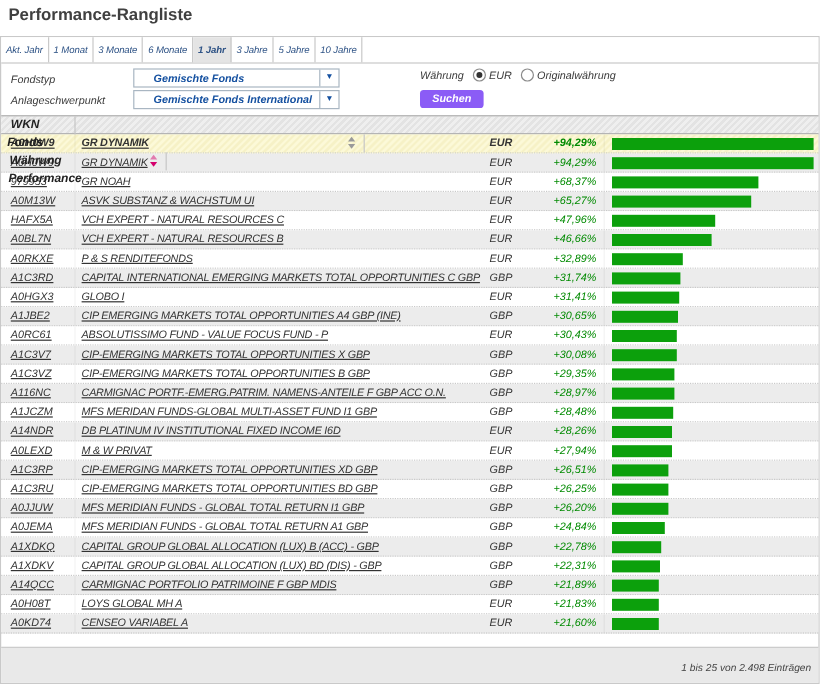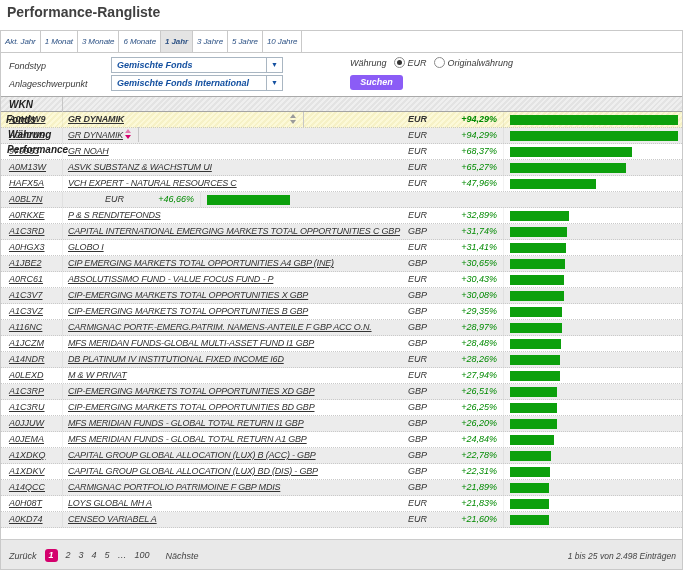--- a/index.html
+++ b/index.html
@@ -7,21 +7,21 @@
 body { position:relative; font-family:"Liberation Sans",sans-serif; background:#fff; overflow:hidden; }
 .title { position:absolute; left:7px; top:4px; font-size:14px; font-weight:bold; color:#404040; }
 .panel { position:absolute; left:0; top:30px; width:683px; height:540px; border:1px solid #c9c9c9; background:#fff;font-style:italic; }
 .tabbar { height:22px; border-bottom:1px solid #c9c9c9; display:flex; background:#fff; }
 .tab { height:21px; line-height:21px; padding:0 4px; border-right:1px solid #c9c9c9; font-size:8px; letter-spacing:-0.1px; color:#2d5285; }
 .tab.active { background:#e4e4e4; font-weight:bold; }
 .filters { position:relative; height:43px; }
 .flabel { position:absolute; font-size:9px; color:#3a3a3a; }
 #lbl-fondstyp { left:8px; top:8px; }
 #lbl-anlage { left:8px; top:26px; }
-.dropdown { position:absolute; left:110px; width:172px; height:16px; border:1px solid #a9b6c2; background:#fff; font-size:9px; font-weight:bold; color:#1450a0; line-height:14px; padding-left:5px; }
+.dropdown { position:absolute; left:110px; width:172px; height:16px; border:1px solid #a9b6c2; background:#fff; font-size:9px; font-weight:bold; color:#1450a0; line-height:14px; padding-left:16px; }
 #dd1 { top:4px; }
 #dd2 { top:22px; }
 .dd-btn { position:absolute; right:0; top:0; width:16px; height:14px; border-left:1px solid #a9b6c2; text-align:center; font-size:7px; color:#1450a0; line-height:14px; }
 .wgroup { position:absolute; left:349px; top:4px; font-size:9px; color:#3a3a3a; display:flex; align-items:center; }
 .radio { display:inline-block; width:11px; height:11px; border:1px solid #8a8a8a; border-radius:50%; background:#fff; position:relative; margin:0 3px 0 7px; }
 .radio.sel::after { content:""; position:absolute; left:2px; top:2px; width:5px; height:5px; border-radius:50%; background:#333; }
 .btn-suchen { position:absolute; left:349px; top:22px; width:53px; height:15px; background:#8b5cf6; border-radius:3px; color:#fff; font-size:9px; font-weight:bold; text-align:center; line-height:15px; }
 
 .thead { display:flex; height:16px; border-top:1px solid #aaaaaa; border-bottom:1px solid #a3a3a3;
   background:repeating-linear-gradient(315deg,#efefef 0px,#efefef 2px,#e3e3e3 2px,#e3e3e3 4px);
@@ -167,20 +167,21 @@
     <div class="c c-cur">
           <span class="cur-val">EUR</span>
           <span class="pct">+47,96%</span>
         </div>
     <div class="c c-perf">
           <div class="bar" style="width: 85.5px;"></div>
         </div>
   </div>
       <div class="row even">
     <div class="c c-wkn"><a href="#">A0BL7N</a></div>
+    <div class="c c-fonds"><a href="#">VCH EXPERT - NATURAL RESOURCES B</a></div>
     <div class="c c-cur">
           <span class="cur-val">EUR</span>
           <span class="pct">+46,66%</span>
         </div>
     <div class="c c-perf">
           <div class="bar" style="width: 83.1px;"></div>
         </div>
   </div>
       <div class="row odd">
     <div class="c c-wkn"><a href="#">A0RKXE</a></div>
@@ -398,20 +399,15 @@
           <span class="cur-val">EUR</span>
           <span class="pct">+21,60%</span>
         </div>
     <div class="c c-perf">
           <div class="bar" style="width: 38.5px;"></div>
         </div>
   </div>
     </div>
 
   <div class="footer">
-    <div class="pager">
-      <span>Zurück</span>
-      <span id="pages"><span class="page-active" style="margin-right: 8px;">1</span><span style="margin-right: 8px;">2</span><span style="margin-right: 8px;">3</span><span style="margin-right: 8px;">4</span><span style="margin-right: 8px;">5</span><span style="margin-right: 8px;">…</span><span style="margin-right: 8px;">100</span></span>
-      <span>Nächste</span>
-    </div>
     <div class="summary">1 bis 25 von 2.498 Einträgen</div>
   </div>
 </div>
 
 </body></html>

